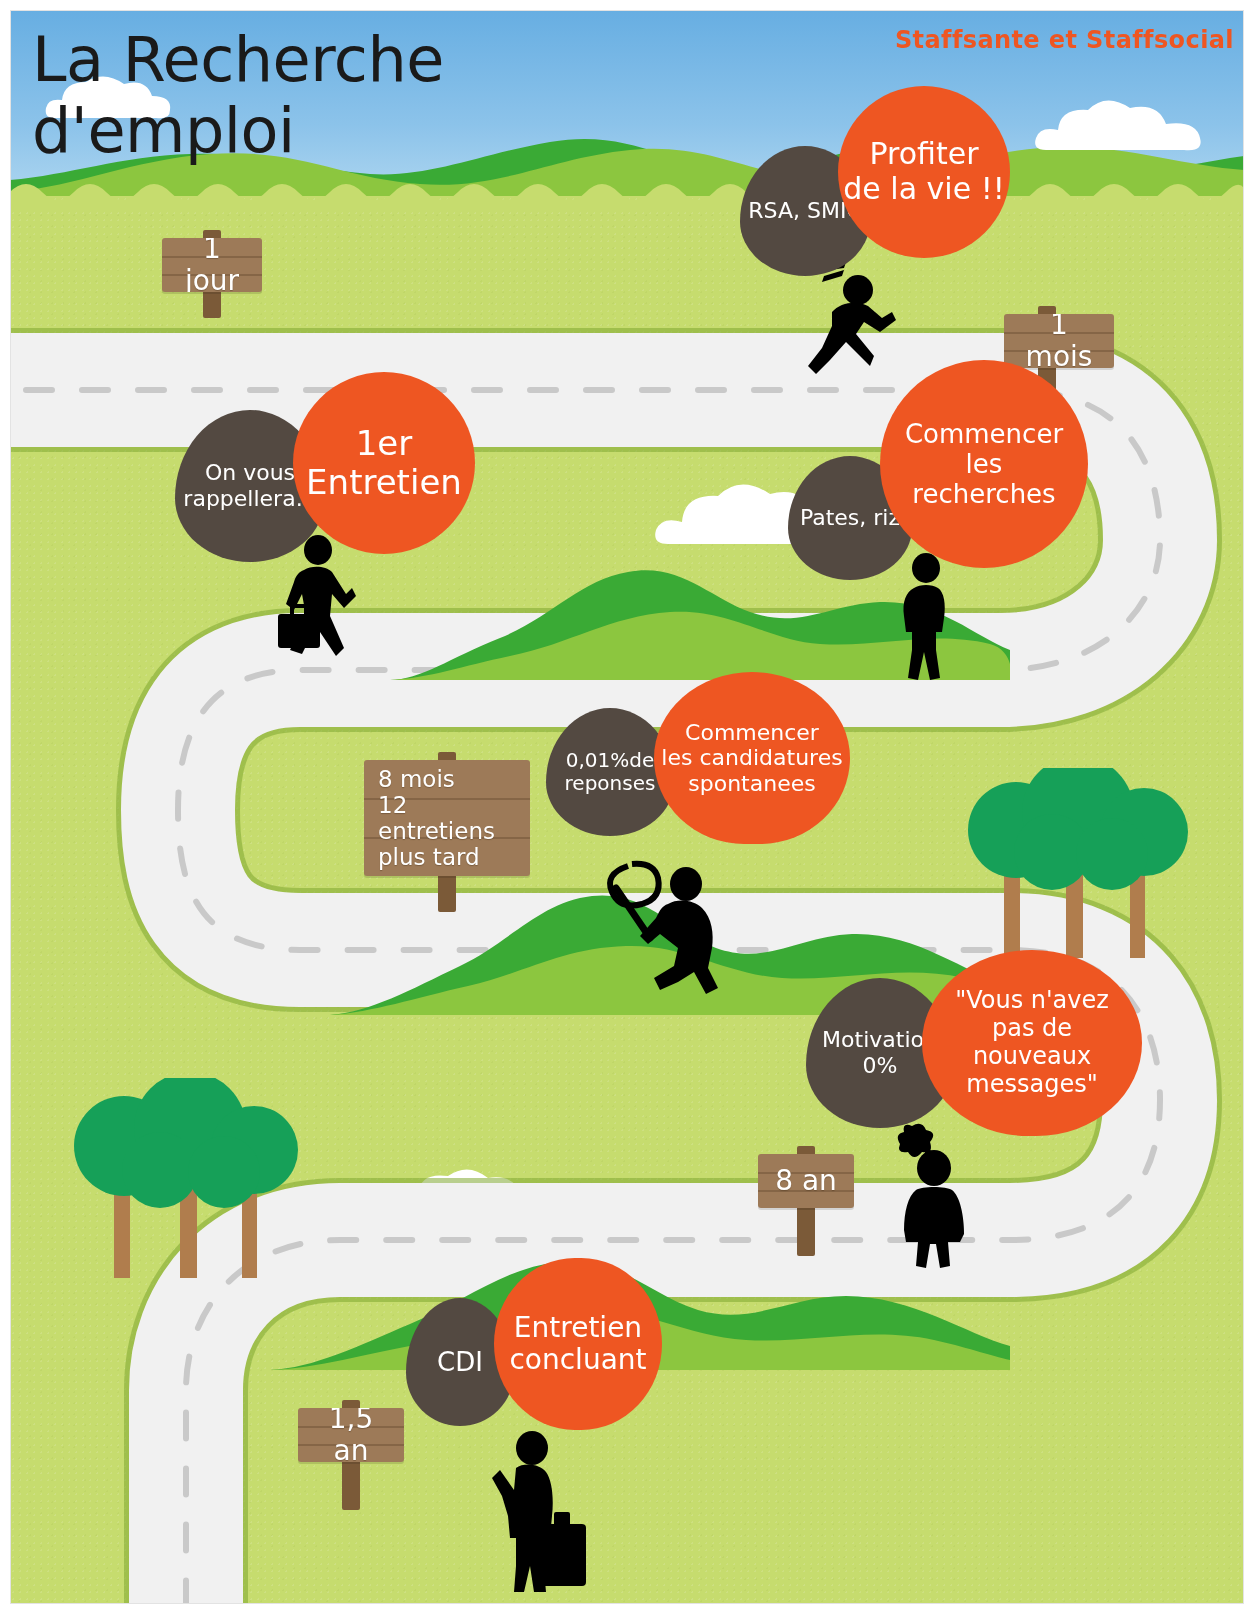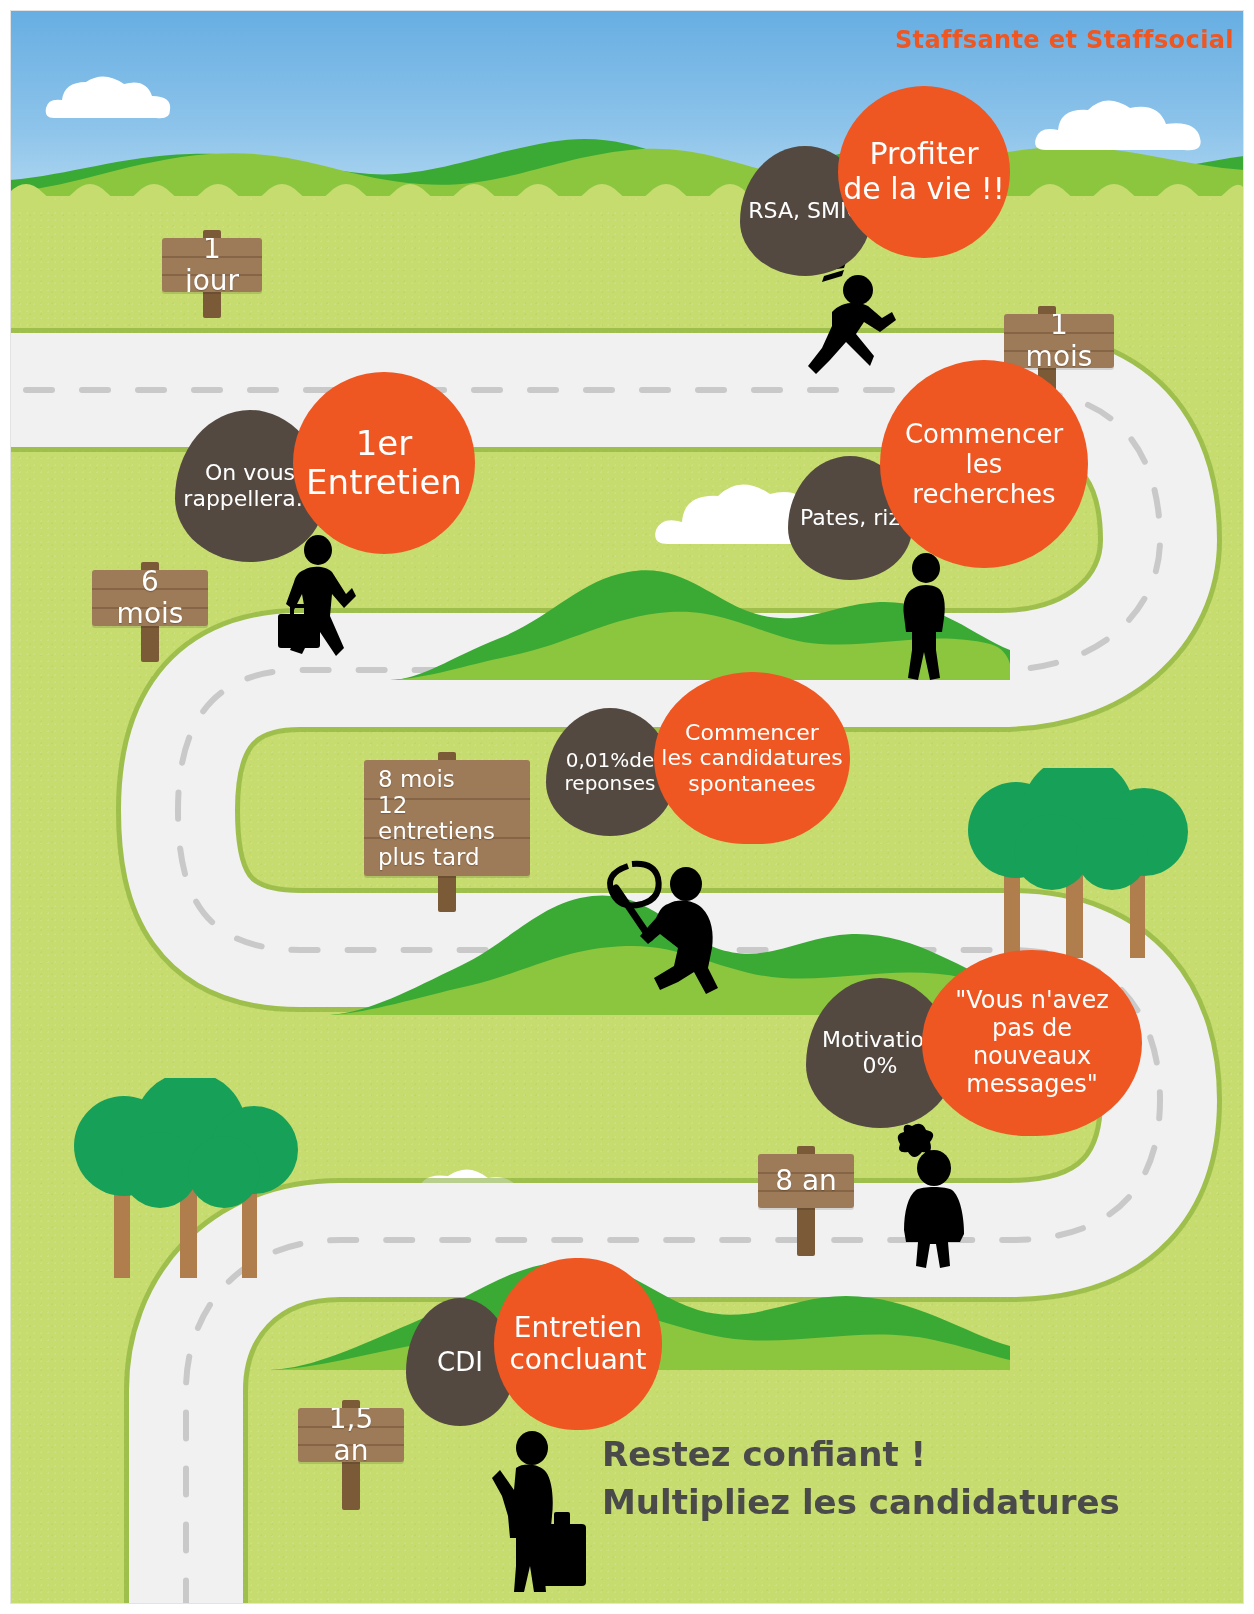--- a/index.html
+++ b/index.html
@@ -393,26 +393,20 @@
       </div>
     </div>
 
     <div class="sign" style="left:994px;top:290px;width:86px;z-index:14;">
       <div class="post" style="height:90px;"></div>
       <div class="board" style="margin-top:14px;width:110px;height:54px;">
         <span class="txt">1 mois</span>
       </div>
     </div>
 
-    <div class="sign" style="left:82px;top:546px;width:116px;z-index:14;">
-      <div class="post" style="height:100px;"></div>
-      <div class="board" style="margin-top:14px;width:116px;height:56px;">
-        <span class="txt">6 mois</span>
-      </div>
-    </div>
 
     <div class="sign" style="left:354px;top:736px;width:166px;z-index:14;">
       <div class="post" style="height:160px;"></div>
       <div class="board" style="margin-top:14px;width:166px;height:116px;">
         <span class="txt" style="font-size:23px;text-align:left;">8 mois
 12 entretiens
 plus tard</span>
       </div>
     </div>
 
@@ -464,20 +458,20 @@
 pas de nouveaux
 messages"</div>
     </div>
 
     <div class="bubble-pair" style="left:396px;top:1248px;width:270px;height:175px;z-index:16;">
       <div class="bub grey" style="left:0;top:40px;width:108px;height:128px;font-size:26px;">CDI</div>
       <div class="bub orange" style="left:88px;top:0;width:168px;height:172px;font-size:28px;border-radius:50%/52%;">Entretien
 concluant</div>
     </div>
 
+    <div id="title">La Recherche
+d'emploi</div>
     <div id="brand">Staffsante  et Staffsocial</div>
-    <div id="tagline">Restez confiant !
-Multipliez les candidatures</div>
 
   </div>
 
   <div id="frame"></div>
 </div>
 
 </body></html>

